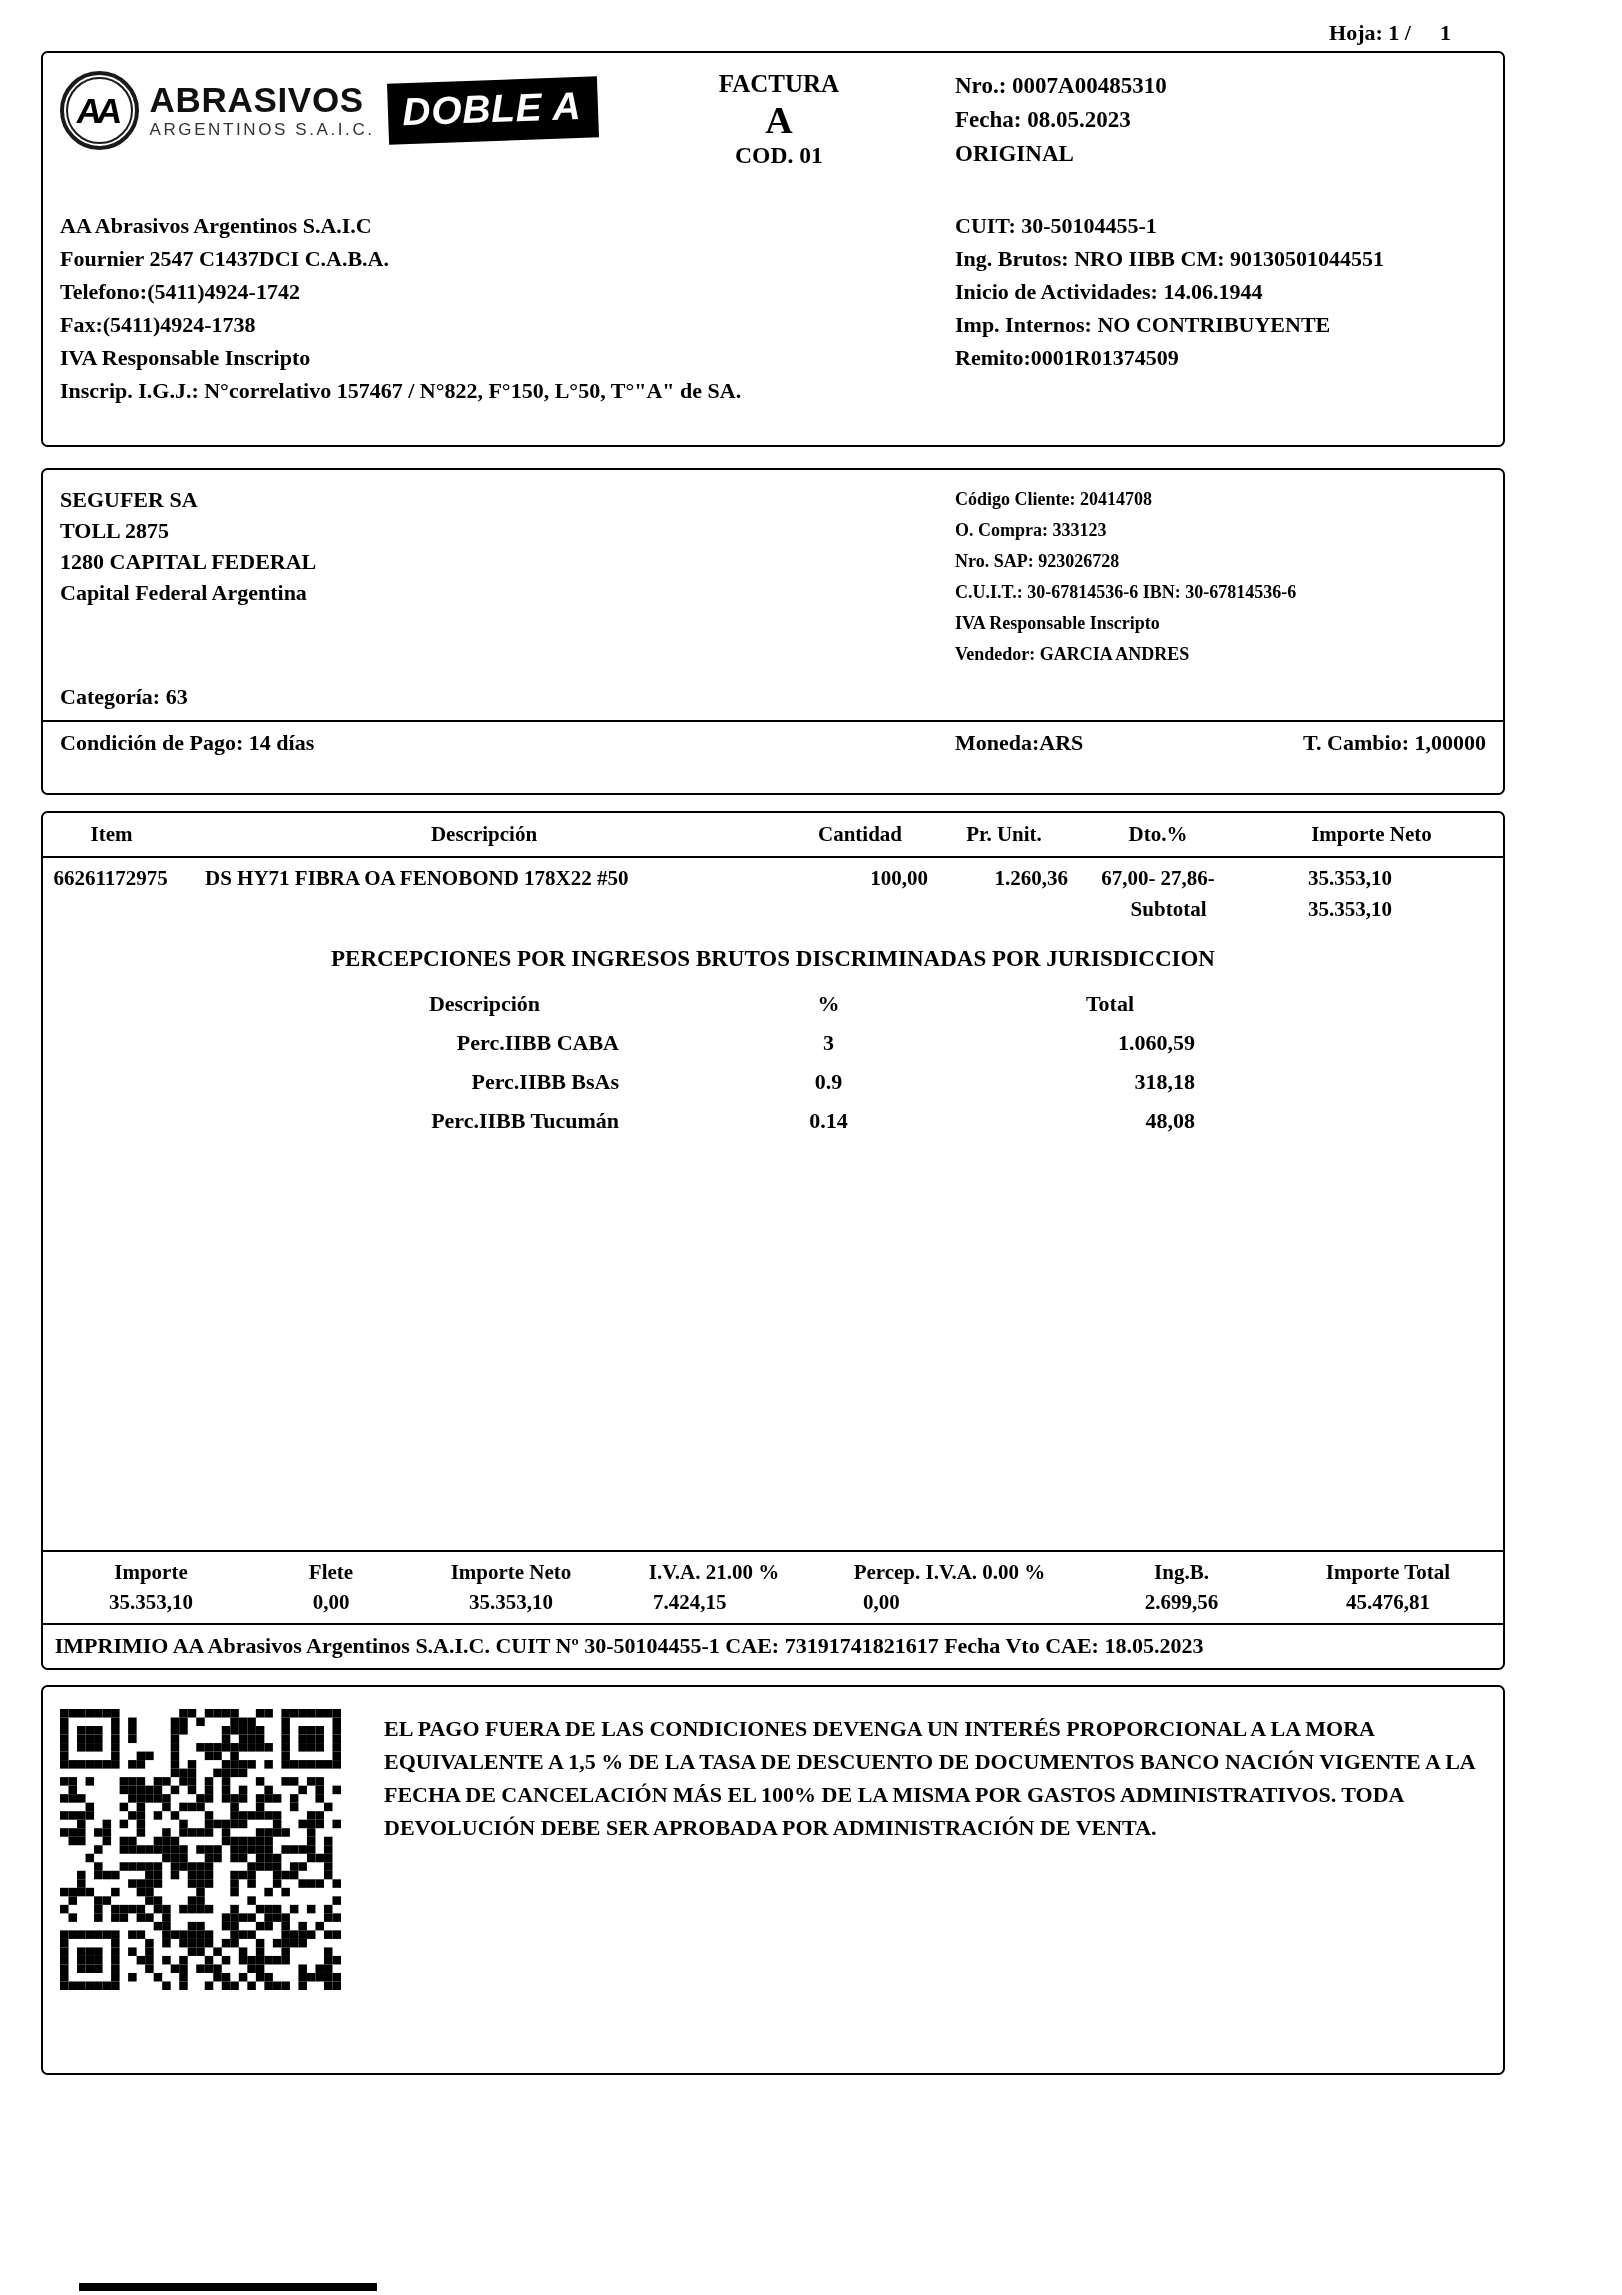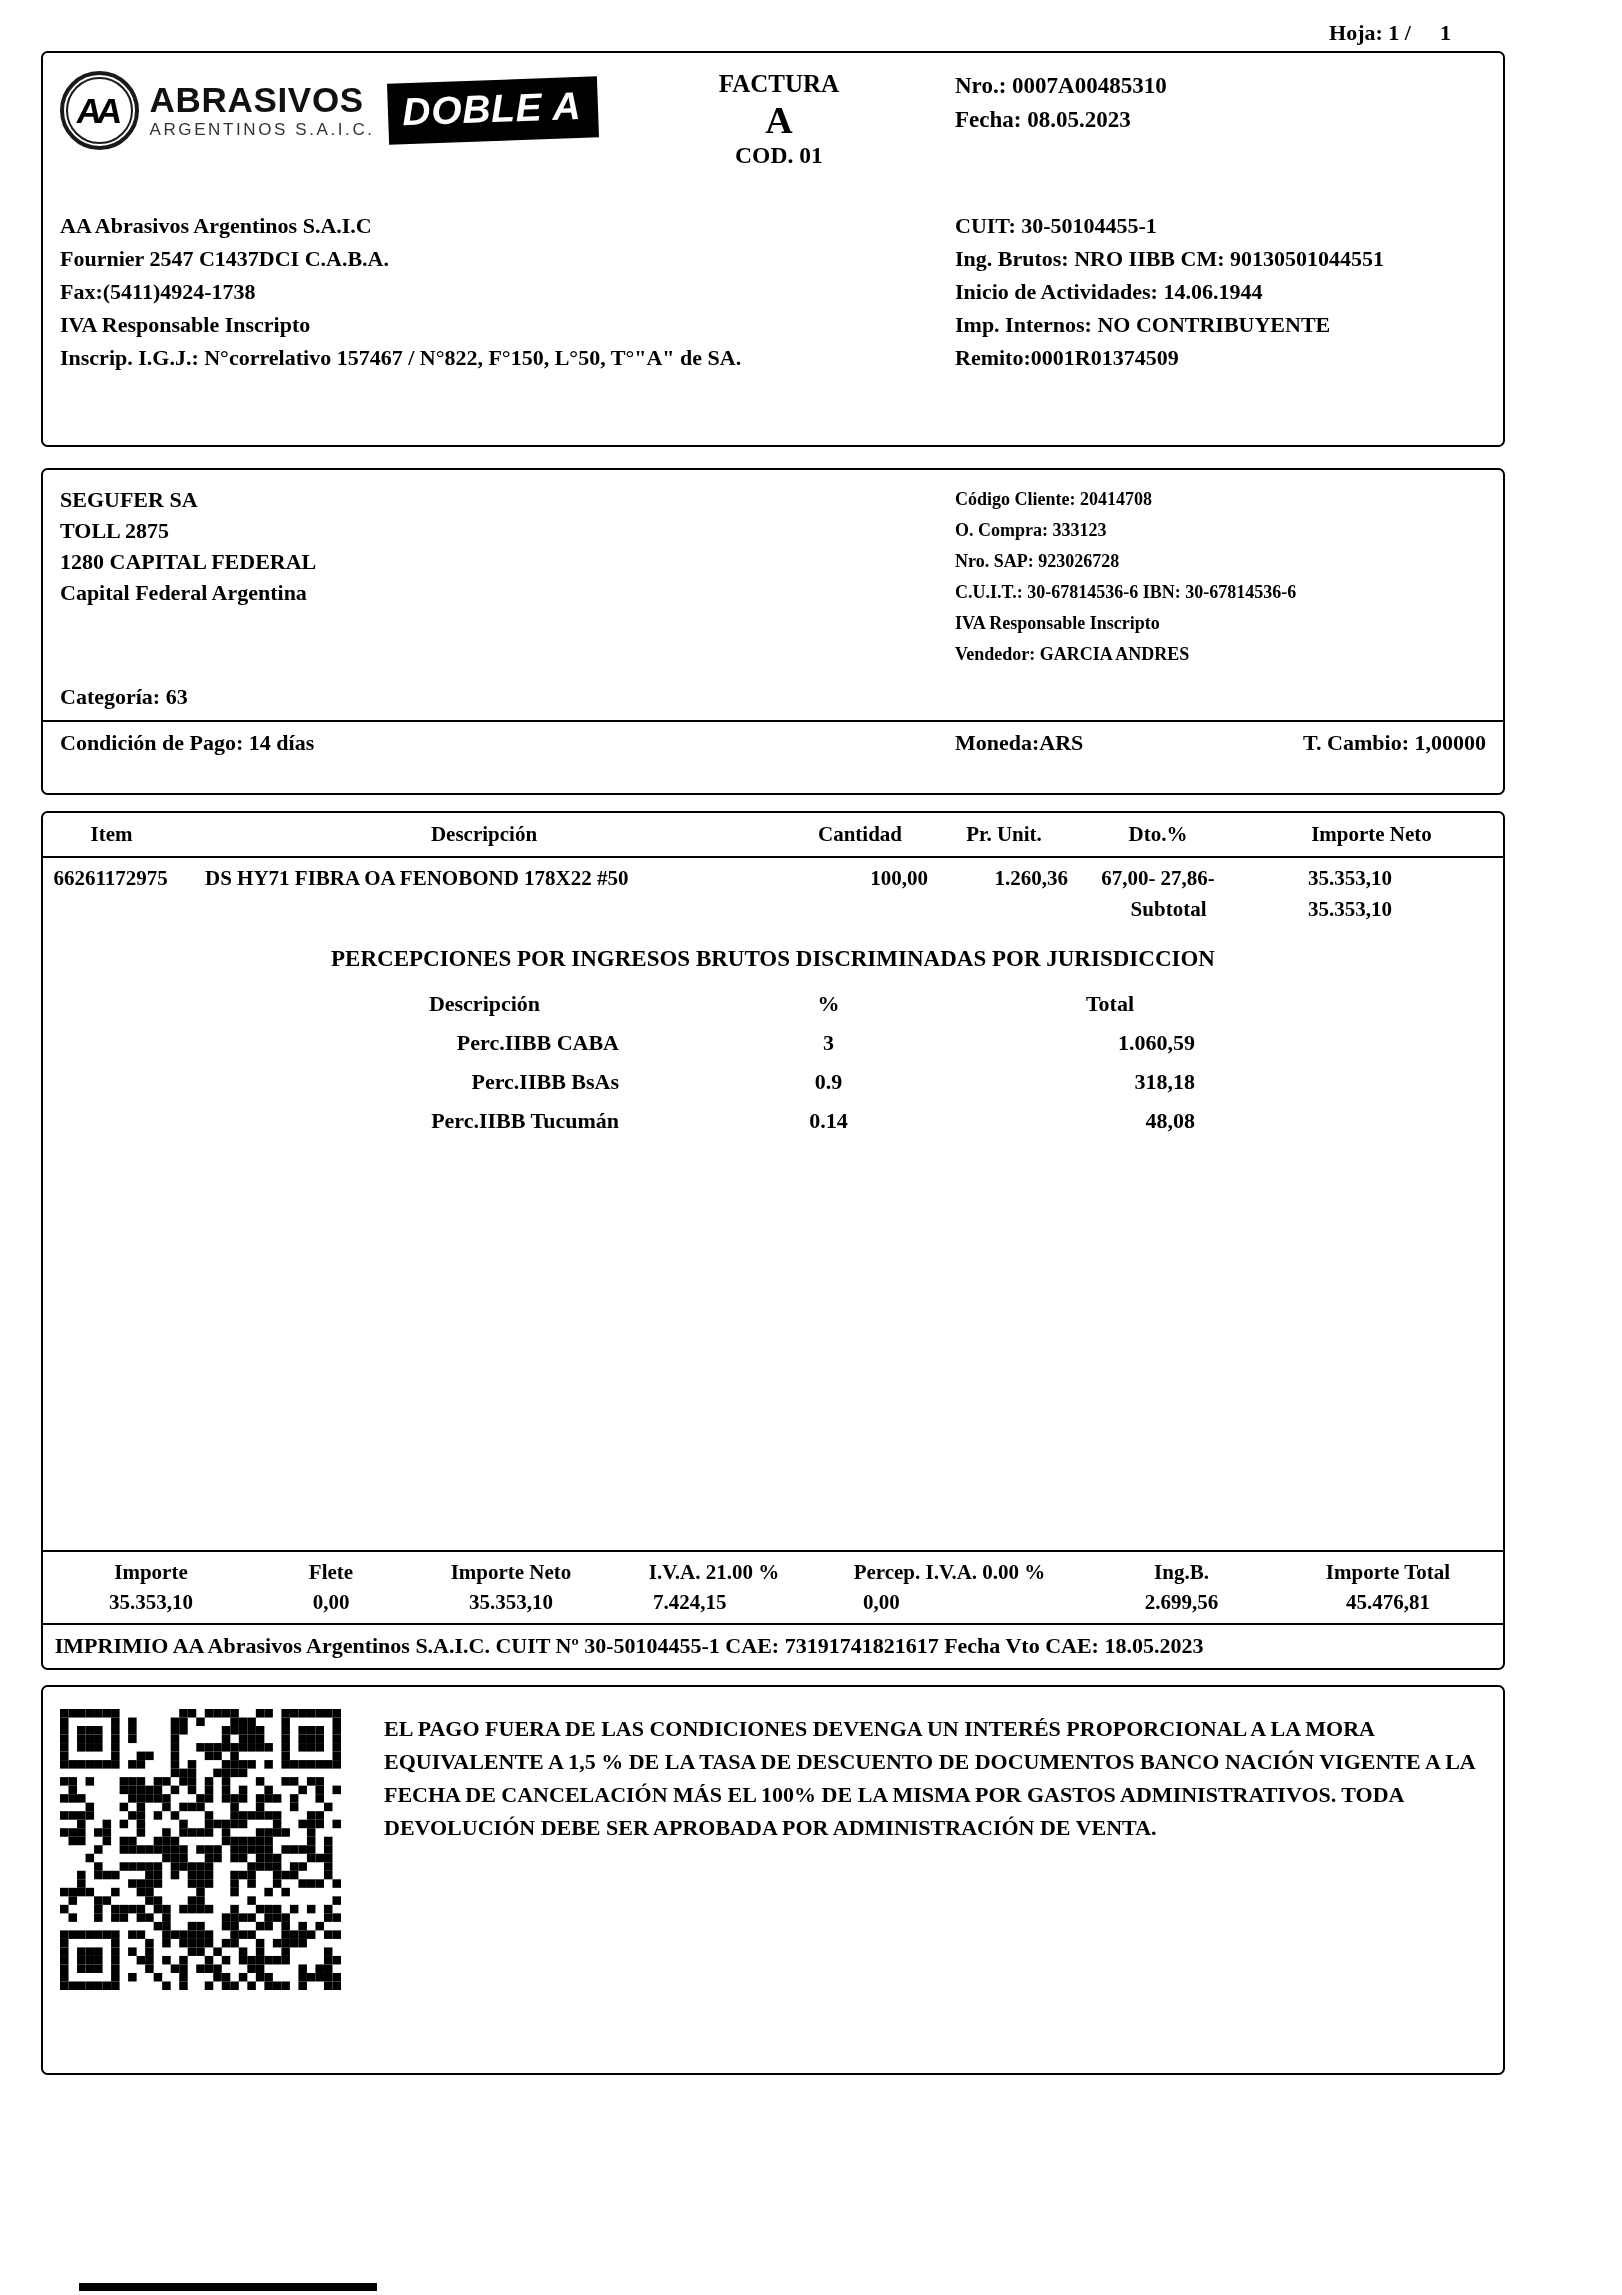--- a/index.html
+++ b/index.html
@@ -140,26 +140,28 @@
         <div class="doblea">DOBLE A</div>
       </div>
       <div class="factura-group">
         <div class="factura-title">FACTURA</div>
         <div class="factura-letter">A</div>
         <div class="factura-cod">COD. 01</div>
       </div>
       <div class="doc-group">
         <div>Nro.: 0007A00485310</div>
         <div>Fecha: 08.05.2023</div>
+        <div>ORIGINAL</div>
       </div>
     </div>
     <div class="cols">
       <div class="col-left">
         <div>AA Abrasivos Argentinos S.A.I.C</div>
         <div>Fournier 2547 C1437DCI C.A.B.A.</div>
+        <div>Telefono:(5411)4924-1742</div>
         <div>Fax:(5411)4924-1738</div>
         <div>IVA Responsable Inscripto</div>
         <div>Inscrip. I.G.J.: N°correlativo 157467 / N°822, F°150, L°50, T°"A" de SA.</div>
       </div>
       <div class="col-right">
         <div>CUIT: 30-50104455-1</div>
         <div>Ing. Brutos: NRO IIBB CM: 90130501044551</div>
         <div>Inicio de Actividades: 14.06.1944</div>
         <div>Imp. Internos: NO CONTRIBUYENTE</div>
         <div>Remito:0001R01374509</div>

